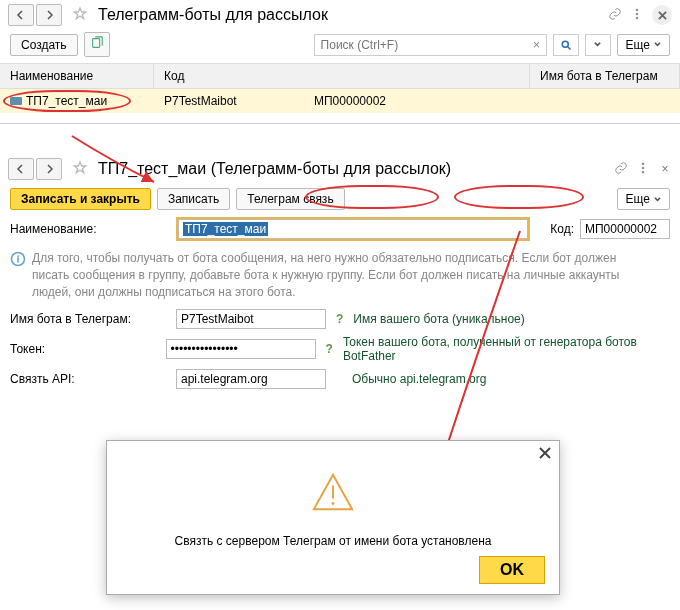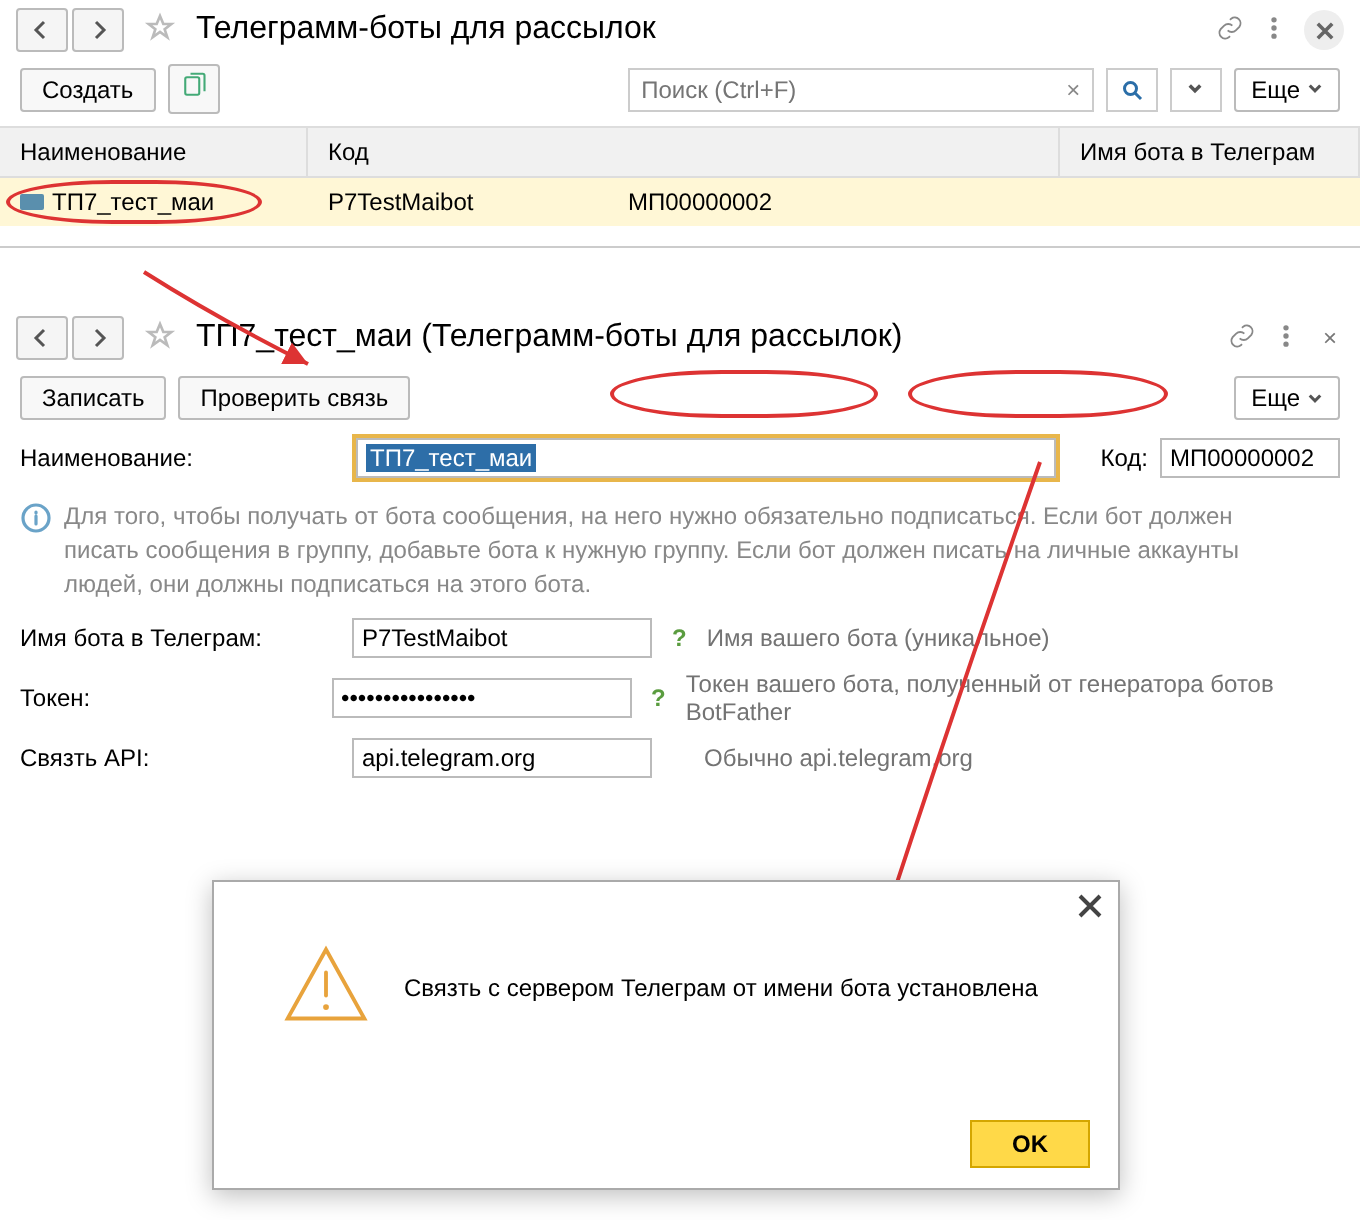--- a/index.html
+++ b/index.html
@@ -50,32 +50,32 @@
   .circ2 { position:absolute; border:2px solid #d33; border-radius:50%/60%; pointer-events:none; }
   .form-row { display:flex; align-items:center; padding:3px 10px; font-size:12px; gap:6px;}
   .label { width:160px; white-space:nowrap; }
   .field-wrap { border:2px solid #e8b64b; padding:0; display:flex; align-items:center;}
   .sel-text { background:#2d6ea8; color:#fff; padding:0 2px; }
   .right-label { margin-left:auto; }
   .info-row { display:flex; padding:6px 10px; font-size:12px; color:#888; line-height:1.4; align-items:flex-start; }
   .info-icon { width:16px; height:16px; margin-right:6px; margin-top:1px; }
   .info-icon svg { width:16px; height:16px; fill:none; stroke:#6aa3c8; stroke-width:1.6; }
   .q-icon { color:#5a9c3f; margin:0 4px; font-weight:bold; cursor:pointer;}
-  .hint { color:#737373; }
+  .hint { color:#14532d; }
   .text-input { border:1px solid #bbb; padding:2px 4px; font-size:12px; width:150px; }
 
   
   .dialog { position:absolute; left:106px; top:440px; width:454px; height:155px; background:#fff; border:1px solid #aaa; box-shadow:0 3px 12px rgba(0,0,0,.25); }
   .dlg-close { position:absolute; right:6px; top:4px; width:16px; height:16px; cursor:pointer; display:flex; align-items:center; justify-content:center;}
   .dlg-close svg { width:12px; height:12px; stroke:#444; stroke-width:2; }
-  .dlg-body { display:flex; align-items:center; padding:28px 33px 10px; gap:16px; }
+  .dlg-body { display:flex; align-items:center; padding:28px 20px 10px; gap:16px;flex-direction:column; }
   .warn-icon svg { width:46px; height:46px; fill:none; stroke:#e8a33c; stroke-width:2; }
   .dlg-text { font-size:12px; }
   .dlg-foot { position:absolute; right:14px; bottom:10px; }
-  .ok-btn { background:#ffd948; border:1px solid #d4a600; padding:4px 20px; font-weight:bold; cursor:pointer; font-size:12px;}
+  .ok-btn { background:#ffd948; border:1px solid #d4a600; padding:4px 20px; font-weight:bold; cursor:pointer; font-size:16px;}
 </style>
 </head>
 <body>
 
 <div class="top-window">
   <div class="titlebar">
     <span class="nav-btn">
         <svg viewBox="0 0 10 10">
           <path d="M6 1 2 5l4 4" stroke="#555" fill="none" stroke-width="1.5"></path>
         </svg>
@@ -188,22 +188,23 @@
       <span class="more-icon"><svg viewBox="0 0 24 24">
             <circle cx="12" cy="5" r="1.5" fill="#888"></circle>
             <circle cx="12" cy="12" r="1.5" fill="#888"></circle>
             <circle cx="12" cy="19" r="1.5" fill="#888"></circle>
           </svg></span>
       <span style="width:14px;text-align:center;color:#777;cursor:pointer;">×</span>
     </span>
   </div>
 
   <div class="toolbar2">
+    <span class="btn primary">Записать и закрыть</span>
     <span class="btn">Записать</span>
-    <span class="btn">Проверить связь</span>
+    <span class="btn">Телеграм связь</span>
     <span class="spacer"></span>
     <span class="more-btn">
         <span>Еще</span>
         <svg viewBox="0 0 8 8">
           <path d="M1 2l3 3 3-3"></path>
         </svg>
       </span>
     <span class="circ2" style="left:305px;top:1px;width:134px;height:24px;"></span>
     <span class="circ2" style="left:454px;top:1px;width:130px;height:24px;"></span>
   </div>

